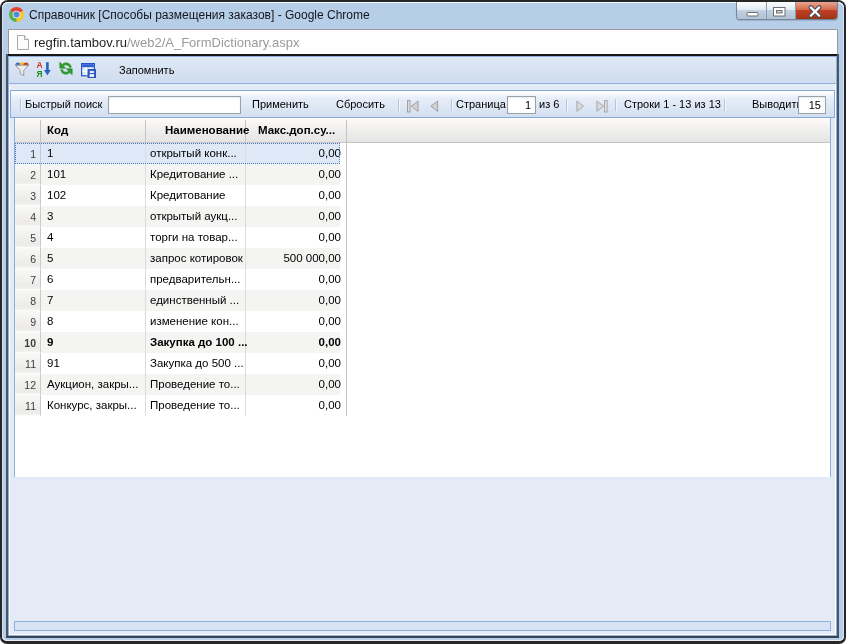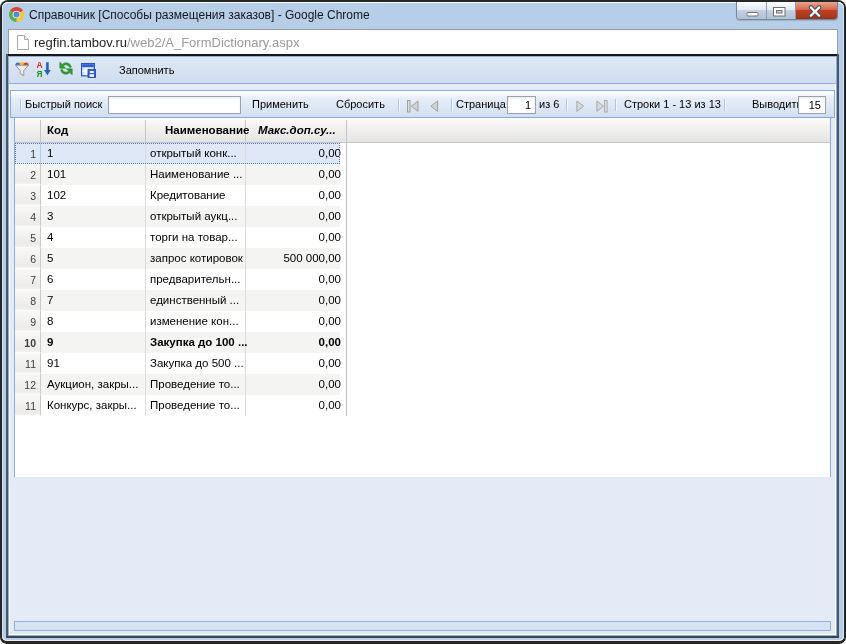--- a/index.html
+++ b/index.html
@@ -135,36 +135,36 @@
   <div class="searchbar"></div>
   <div class="gfoot"></div>
   <div class="grid">
     <div class="ghead">
       <div class="hsep" style="left:25px;"></div>
       <div class="hsep" style="left:130px;"></div>
       <div class="hsep" style="left:230px;"></div>
       <div class="hsep" style="left:331px;"></div>
       <div class="htext" style="left:32px;">Код</div>
       <div class="htext" style="left:150px;">Наименование</div>
-      <div class="htext" style="left:243px;font-style:italic;">Макс.доп.су...</div>
+      <div class="htext" style="left:243px;">Макс.доп.су...</div>
     </div>
 <div class="row sel" style="top:25px;">
   <div class="rnum">1</div>
   <div class="csep" style="left:130px;"></div>
         <div class="csep" style="left:230px;"></div>
   <div class="c1">1</div>
         <div class="c2">открытый конк...</div>
         <div class="c3">0,00</div>
 </div>
 <div class="row alt" style="top:46px;">
   <div class="rnum">2</div>
   <div class="csep" style="left:130px;"></div>
         <div class="csep" style="left:230px;"></div>
   <div class="c1">101</div>
-        <div class="c2">Наименование ...</div>
+        <div class="c2">Кредитование ...</div>
         <div class="c3">0,00</div>
 </div>
 <div class="row" style="top:67px;">
   <div class="rnum">3</div>
   <div class="csep" style="left:130px;"></div>
         <div class="csep" style="left:230px;"></div>
   <div class="c1">102</div>
         <div class="c2">Кредитование</div>
         <div class="c3">0,00</div>
 </div>

